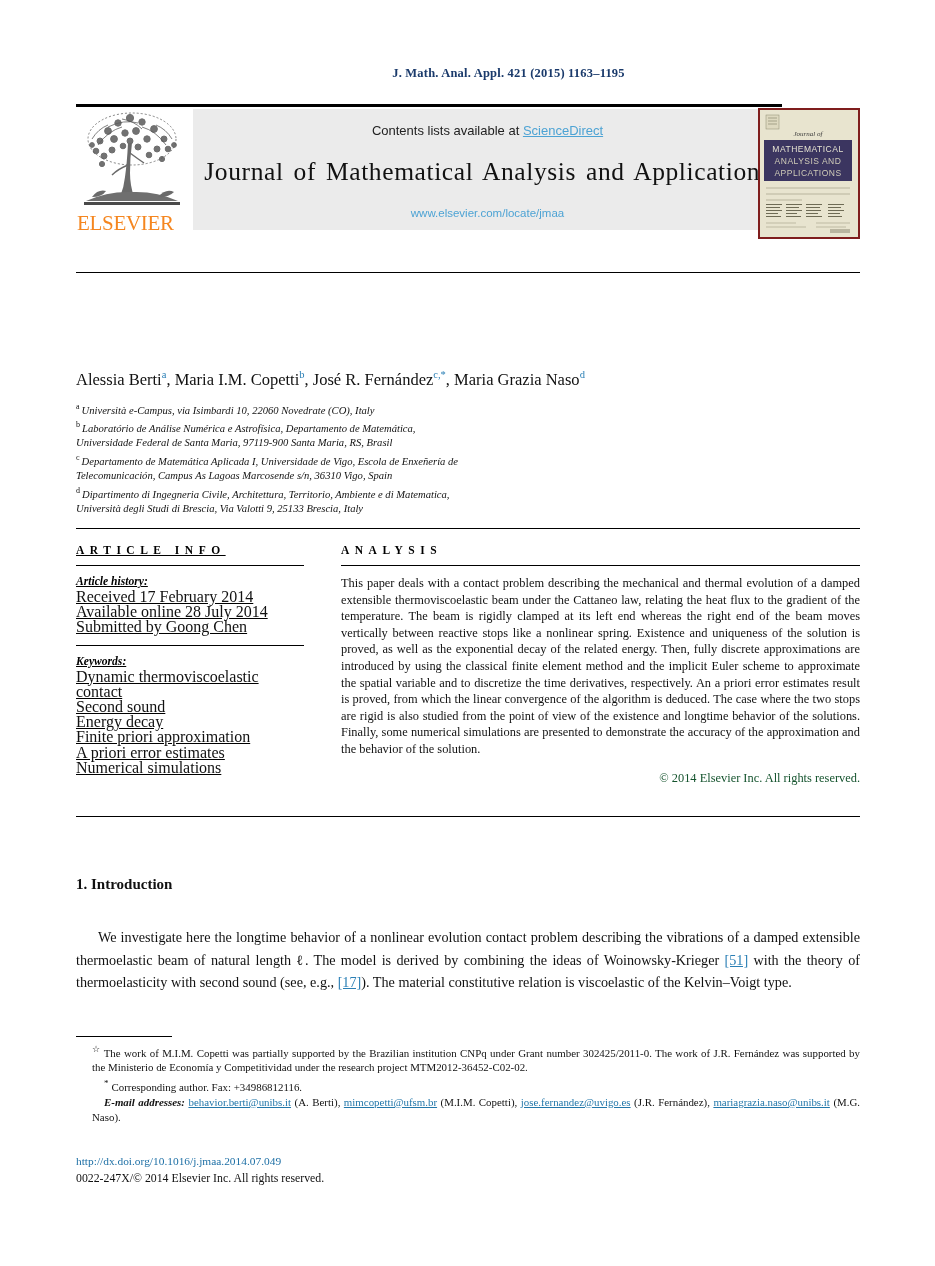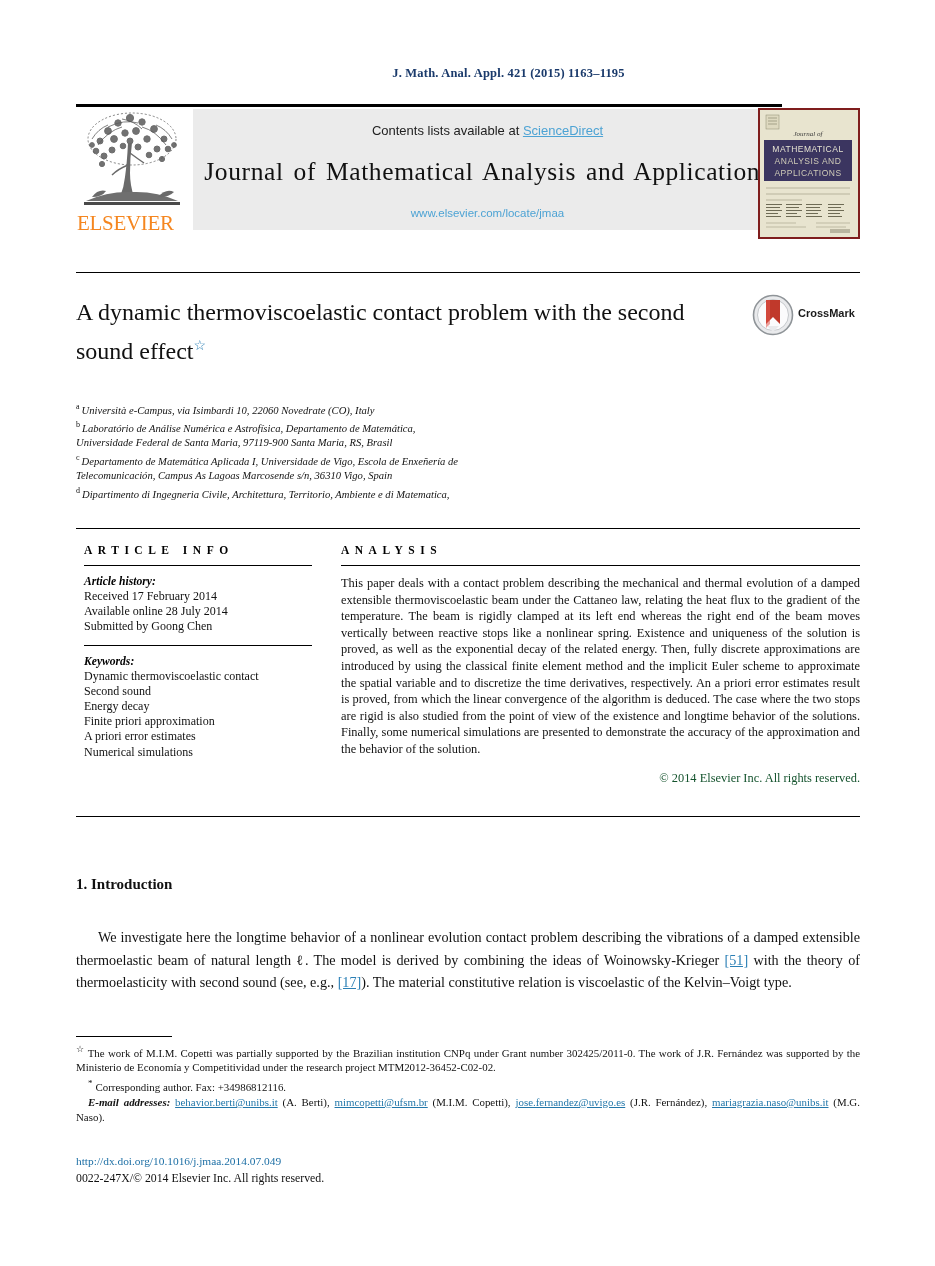--- a/index.html
+++ b/index.html
@@ -181,22 +181,23 @@
     left: 76px;
     width: 784px;
     height: 1px;
     background: #000;
   }
   .rule-a { top: 528px; }
   .rule-b { top: 816px; }
 
   .info-col {
     position: absolute;
-    left: 84px; top: 544px;
+    left: 76px; top: 544px;
     width: 228px;
+    text-decoration: underline;
   }
   .abs-col {
     position: absolute;
     left: 341px; top: 544px;
     width: 519px;
   }
   .col-head {
     font-size: 11.5px;
     font-weight: bold;
     letter-spacing: 5.5px;
@@ -210,21 +211,21 @@
   }
   .hr-thin.wide { width: 228px; }
   .hr-thin.full { width: 519px; }
   .sub-it {
     font-style: italic;
     font-weight: bold;
     font-size: 11.6px;
     margin: 0 0 1px 0;
   }
   .info-line {
-    font-size: 12px;
+    font-size: 16px;
     line-height: 15.2px;
     color: #111;
   }
   .kw-gap { height: 10px; }
   .abs-text {
     font-size: 12.4px;
     line-height: 16.6px;
     text-align: justify;
     color: #111;
     margin: 0;
@@ -265,21 +266,21 @@
     background: #000;
   }
   .footnotes {
     position: absolute;
     left: 76px; top: 1042px;
     width: 784px;
     font-size: 10.9px;
     line-height: 14.6px;
     color: #111;
   }
-  .fn-p { margin: 0 0 1px 0; text-align: justify; }
+  .fn-p { margin: 0 0 1px 16px; text-align: justify; }
   .fn-mark {
     font-size: 9px;
     vertical-align: super;
     padding-right: 3px;
   }
   .fn-indent { text-indent: 12px; }
   .mail-lbl { font-style: italic; font-weight: bold; }
   .mail { color: #2277aa; }
   .footer-doi {
     position: absolute;
@@ -401,43 +402,37 @@
         <g stroke="#7d7a62" stroke-width="0.4">
             <path d="M6 113 h30 M6 117 h40 M56 113 h34 M56 117 h30"></path>
           </g>
         <rect x="70" y="119" width="20" height="4" fill="#b9b5a0"></rect>
       </svg>
     </div>
   </div>
 
   <div class="sec-rule title-rule"></div>
 
-  <h1 class="art-title">
-    <span>A dynamic thermoviscoelastic contact problem with the second sound effect</span><span class="title-star">☆</span>
-  </h1>
-
-  <div class="crossmark">
-    <svg width="42" height="42" viewBox="0 0 42 42">
-      <circle cx="21" cy="21" r="19.5" fill="#e9eaec" stroke="#8f9498" stroke-width="1.6"></circle>
-      <circle cx="21" cy="21" r="15.5" fill="#fbfbfc" stroke="#b9bdc0" stroke-width="0.8"></circle>
-      <path d="M14 6 h14 v24 l-7 -7 l-7 7 z" fill="#c0392b"></path>
-      <path d="M14 6 h4 v24 l-4 4 z" fill="#e0564a" opacity="0.55"></path>
-      <path d="M21 38 l-6 -6 h12 z" fill="#e9eaec"></path>
-    </svg>
-    <div class="crossmark-label">CrossMark</div>
-  </div>
-
+
+
+  <div class="authors">
+    <span>Alessia Berti</span><span class="sup">a</span>,
+    <span>Maria I.M. Copetti</span><span class="sup">b</span>,
+    <span>José R. Fernández</span><span class="sup">c,*</span>,
+    <span>Maria Grazia Naso</span><span class="sup">d</span>
+  </div>
 
   <div class="affils">
     <div><span class="amark">a</span><span>Università e-Campus, via Isimbardi 10, 22060 Novedrate (CO), Italy</span></div>
     <div><span class="amark">b</span><span>Laboratório de Análise Numérica e Astrofísica, Departamento de Matemática,</span></div>
     <div><span>Universidade Federal de Santa Maria, 97119-900 Santa Maria, RS, Brasil</span></div>
     <div><span class="amark">c</span><span>Departamento de Matemática Aplicada I, Universidade de Vigo, Escola de Enxeñería de</span></div>
     <div><span>Telecomunicación, Campus As Lagoas Marcosende s/n, 36310 Vigo, Spain</span></div>
     <div><span class="amark">d</span><span>Dipartimento di Ingegneria Civile, Architettura, Territorio, Ambiente e di Matematica,</span></div>
+    <div><span>Università degli Studi di Brescia, Via Valotti 9, 25133 Brescia, Italy</span></div>
   </div>
 
   <div class="sec-rule rule-a"></div>
 
   <div class="info-col">
     <div class="col-head">ARTICLE INFO</div>
     <div class="hr-thin wide"></div>
     <div class="sub-it">Article history:</div>
     <div class="info-line">Received 17 February 2014</div>
     <div class="info-line">Available online 28 July 2014</div>

